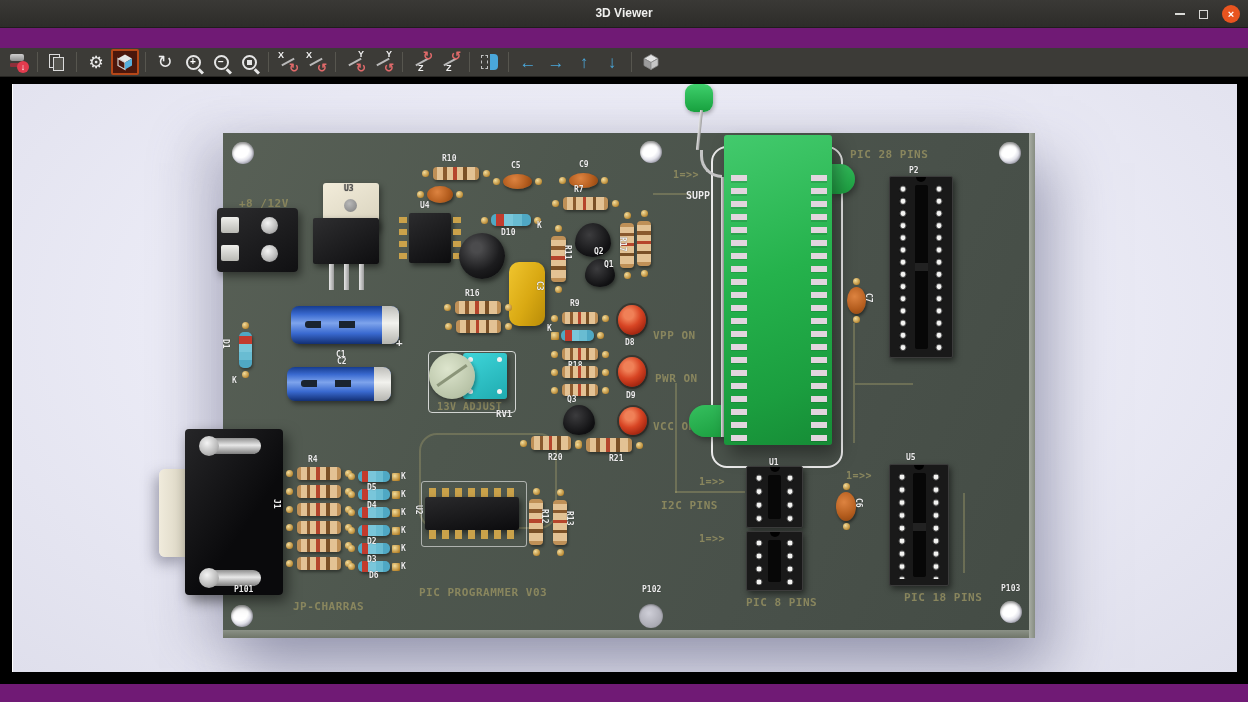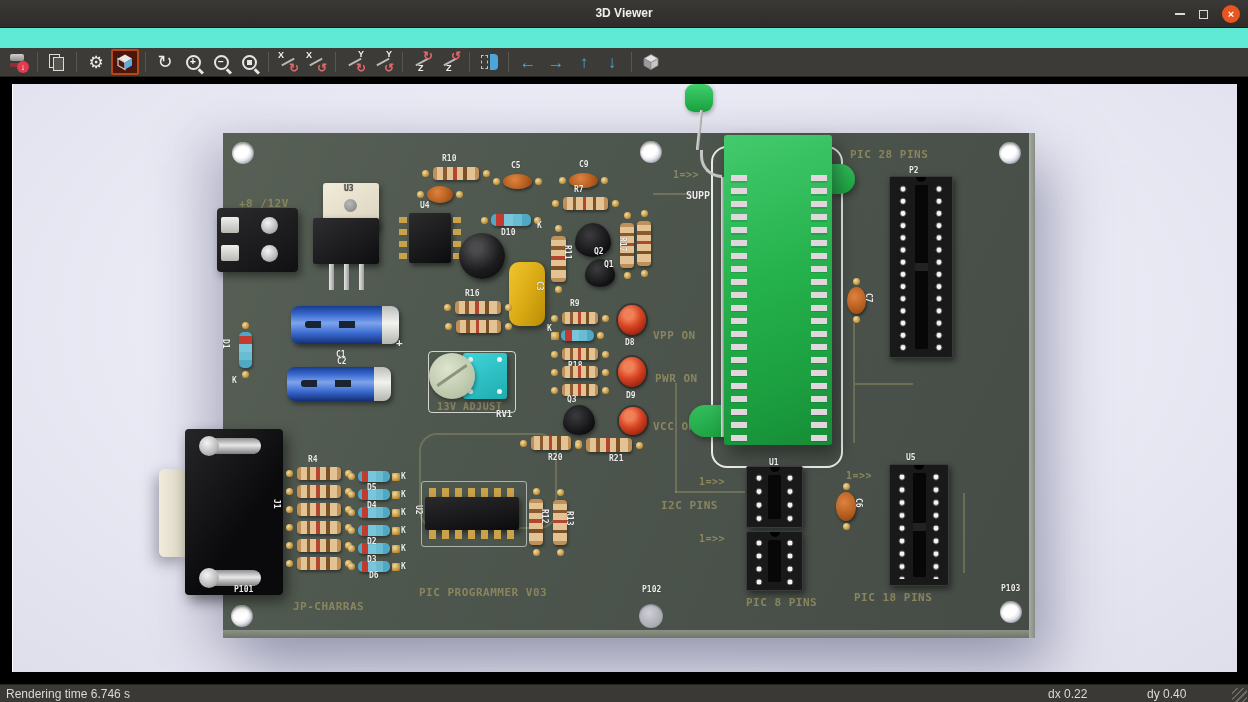--- a/index.html
+++ b/index.html
@@ -1,17 +1,17 @@
 <!DOCTYPE html>
 <html><head>
 <meta charset="utf-8">
 <style>
   html,body{margin:0;padding:0;background:#222;}
   .window{position:relative;width:1248px;height:702px;overflow:hidden;
-    font-family:"Liberation Sans",sans-serif;background:#5eead4;}
+    font-family:"Liberation Sans",sans-serif;background:#701a75;}
   .abs{position:absolute;}
 
   
   .titlebar{position:absolute;left:0;top:0;width:100%;height:28px;
     background:linear-gradient(#3a3936,#2d2c29);border-bottom:1px solid #1e1d1b;box-sizing:border-box;}
   .titlebar .title{position:absolute;left:0;right:0;top:6px;text-align:center;
     color:#f0f0ee;font-size:12px;font-weight:bold;}
   .winbtns{position:absolute;right:8px;top:0;height:28px;display:flex;align-items:center;gap:14px;}
   .btn-min{width:10px;height:2px;background:#d9d9d6;}
   .btn-max{width:9px;height:9px;border:1.5px solid #d9d9d6;box-sizing:border-box;}
@@ -325,21 +325,21 @@
         <div class="pad-flat" style="left:416px;top:471px"></div>
 
         <span class="sst" style="left:16px;top:64px">+8 /12V</span>
         <span class="sst" style="left:214px;top:268px;font-size:10px">13V ADJUST</span>
         <span class="sst" style="left:430px;top:196px">VPP ON</span>
         <span class="sst" style="left:432px;top:239px">PWR ON</span>
         <span class="sst" style="left:430px;top:287px">VCC ON</span>
         <span class="sst" style="left:438px;top:366px">I2C PINS</span>
         <span class="sst" style="left:627px;top:15px">PIC 28 PINS</span>
         <span class="sst" style="left:523px;top:463px">PIC 8 PINS</span>
-        <span class="sst" style="left:631px;top:458px">PIC 18 PINS</span>
+        <span class="sst" style="left:681px;top:458px">PIC 18 PINS</span>
         <span class="sst" style="left:196px;top:453px">PIC PROGRAMMER V03</span>
         <span class="sst" style="left:70px;top:467px">JP-CHARRAS</span>
         <span class="sst" style="left:450px;top:36px;font-size:10px">1=&gt;&gt;</span>
         <span class="sst" style="left:606px;top:36px;font-size:10px">1=&gt;&gt;</span>
         <span class="sst" style="left:623px;top:337px;font-size:10px">1=&gt;&gt;</span>
         <span class="sst" style="left:476px;top:343px;font-size:10px">1=&gt;&gt;</span>
         <span class="sst" style="left:476px;top:400px;font-size:10px">1=&gt;&gt;</span>
 
         <div class="abs" style="left:-6px;top:75px;width:81px;height:64px;background:linear-gradient(150deg,#2b2b2d,#101012);border-radius:4px;box-shadow:3px 4px 8px rgba(0,0,0,.45)"></div>
         <div class="abs" style="left:-2px;top:84px;width:18px;height:16px;background:linear-gradient(#efefec,#b9b9b4);border-radius:2px"></div>
@@ -532,20 +532,14 @@
         <span class="ref v" style="left:200px;top:372px">U2</span>
 
         <div class="res-v" style="left:306px;top:366px;width:14px;height:46px"></div>
         <span class="ref v" style="left:326px;top:376px">R12</span>
         <div class="res-v" style="left:330px;top:367px;width:14px;height:45px"></div>
         <span class="ref v" style="left:351px;top:378px">R13</span>
       </div>
     </div>
   </div>
 
-  <div class="statusbar">
-    <span class="abs" style="left:6px;top:2px">Rendering time 6.746 s</span>
-    <span class="abs" style="left:1048px;top:2px">dx 0.22</span>
-    <span class="abs" style="left:1147px;top:2px">dy 0.40</span>
-    <div class="grip"></div>
-  </div>
 
 </div>
 
 </body></html>

